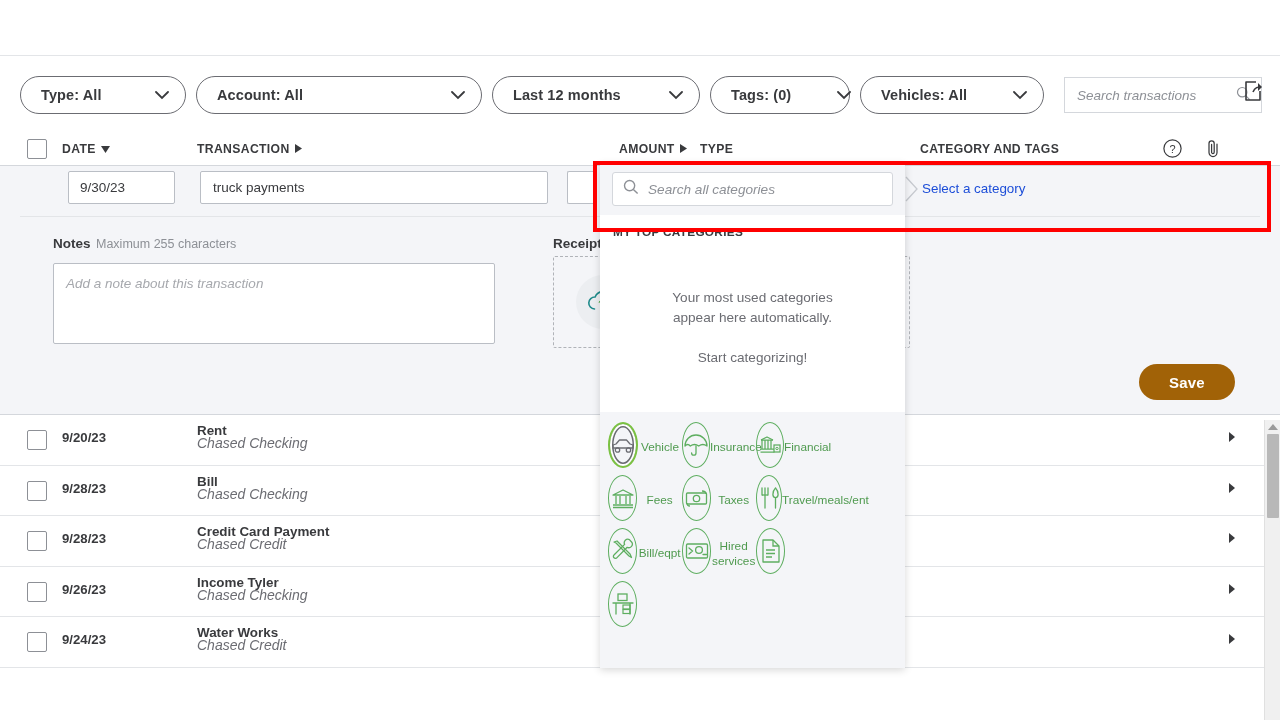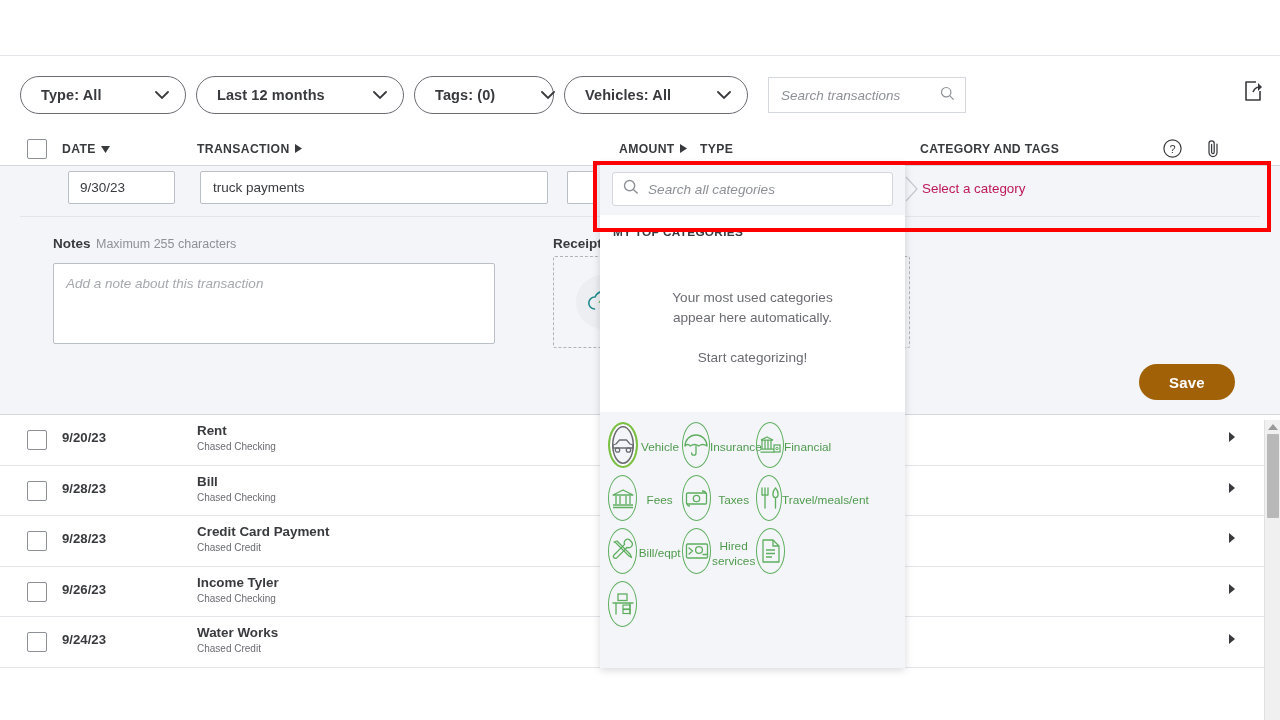--- a/index.html
+++ b/index.html
@@ -151,22 +151,22 @@
   }
   .trow .dt {
     position:absolute; left:62px; top:15px;
     font-size:13.2px; font-weight:700; color:#393a3d;
   }
   .trow .nm {
     position:absolute; left:197px; top:8px;
     font-size:13.4px; font-weight:700; color:#393a3d;
   }
   .trow .sub {
-    position:absolute; left:197px; top:26px;
-    font-size:10px; color:#6b6c72;
+    position:absolute; left:197px; top:20px;
+    font-size:14px; color:#6b6c72;font-style:italic;
   }
   .trow .arr {
     position:absolute; left:1229px; top:17px;
     width:0; height:0; border-left:6px solid #393a3d;
     border-top:5px solid transparent; border-bottom:5px solid transparent;
     cursor:pointer;
   }
 
   
   .vscroll {
@@ -235,21 +235,21 @@
     text-align:center; line-height:14.5px; width:72px;
   }
 
   
   .red-box {
     position:absolute; left:593px; top:161px; width:678px; height:71px;
     border:4px solid #ff0000; pointer-events:none; z-index:50;
   }
   .sel-cat-link {
     position:absolute; left:922px; top:181px;
-    font-size:13.4px; color:#be185d; cursor:pointer;
+    font-size:13.4px; color:#1d4ed8; cursor:pointer;
   }
   .bc-chevron { position:absolute; left:905px; top:176px; }
 </style>
 </head>
 <body>
 
 <div id="app">
 
   <div class="top-band"></div>
 
@@ -257,20 +257,28 @@
 
     <div class="pill pill-type">
       <span class="cap">Type: All</span>
       <span class="chev">
         <svg width="14" height="9" viewBox="0 0 14 9">
             <path d="M1 1l6 6 6-6" stroke="#393a3d" stroke-width="1.8" fill="none" stroke-linecap="round"></path>
           </svg>
       </span>
     </div>
 
+    <div class="pill pill-account">
+      <span class="cap">Account: All</span>
+      <span class="chev">
+        <svg width="14" height="9" viewBox="0 0 14 9">
+            <path d="M1 1l6 6 6-6" stroke="#393a3d" stroke-width="1.8" fill="none" stroke-linecap="round"></path>
+          </svg>
+      </span>
+    </div>
 
     <div class="pill pill-date">
       <span class="cap">Last 12 months</span>
       <span class="chev">
         <svg width="14" height="9" viewBox="0 0 14 9">
             <path d="M1 1l6 6 6-6" stroke="#393a3d" stroke-width="1.8" fill="none" stroke-linecap="round"></path>
           </svg>
       </span>
     </div>
 

